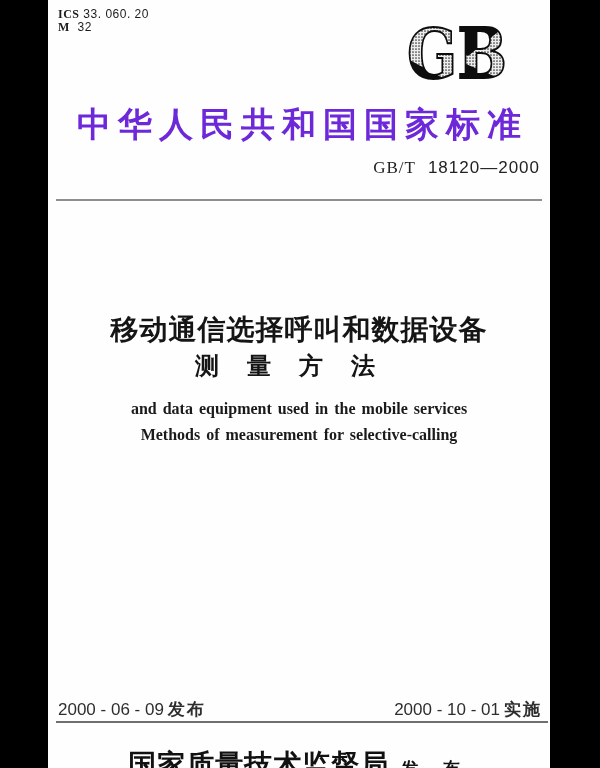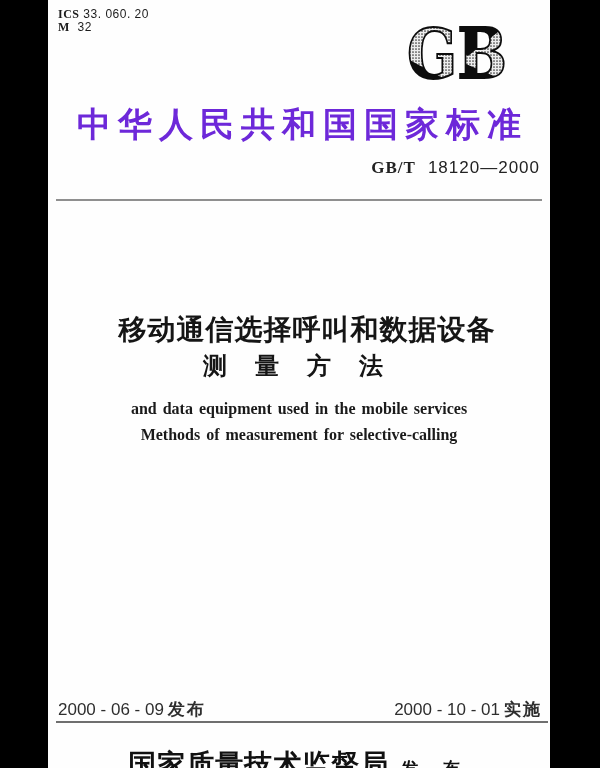--- a/index.html
+++ b/index.html
@@ -28,27 +28,27 @@
     text-align:center;white-space:nowrap;
     font-family:"Liberation Serif",serif;font-weight:bold;
     font-size:34px;letter-spacing:7px;padding-left:7px;box-sizing:border-box;
     color:#6d28d9;
   }
   .std-code{
     position:absolute;right:10px;top:158px;
     white-space:nowrap;text-align:right;
     font-size:17px;color:#222;
   }
-  .std-code .prefix{font-family:"Liberation Serif",serif;font-weight:bold;letter-spacing:1px;}
+  .std-code .prefix{font-family:"Liberation Serif",serif;font-weight:normal;letter-spacing:1px;}
   .std-code .number{font-family:"Liberation Sans",sans-serif;letter-spacing:1px;margin-left:12px;}
   .rule-top{
     position:absolute;left:8px;right:8px;top:199px;height:2px;background:#8f8f8f;
   }
   .title-zh{
-    position:absolute;left:8px;top:312px;width:100%;text-align:center;
+    position:absolute;left:0;top:312px;width:100%;text-align:center;
     font-family:"Liberation Sans",sans-serif;font-weight:bold;color:#151515;
   }
   .title-zh .l1{font-size:28px;line-height:36px;letter-spacing:1px;white-space:nowrap;}
   .title-zh .l2{font-size:24px;line-height:36px;letter-spacing:28px;white-space:nowrap;}
   .title-en{
     position:absolute;left:0;top:396px;width:100%;text-align:center;
     font-family:"Liberation Serif",serif;font-weight:bold;
     font-size:16px;line-height:26px;color:#1a1a1a;word-spacing:2px;
   }
   .dates-row{

